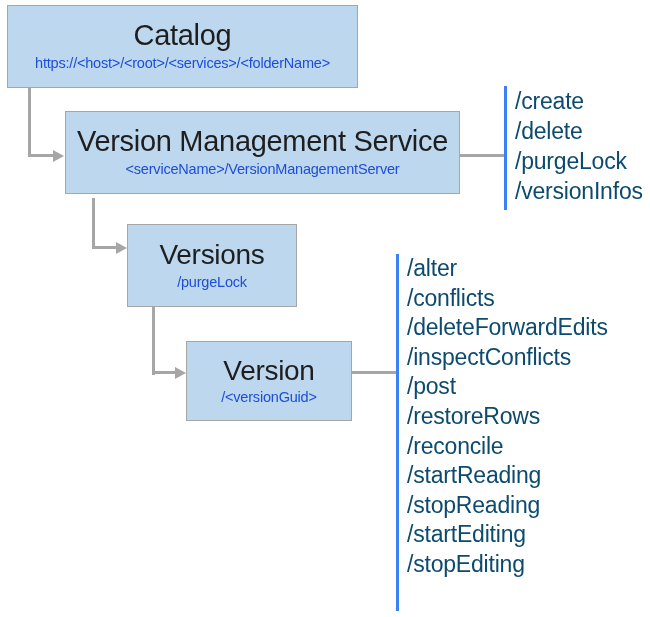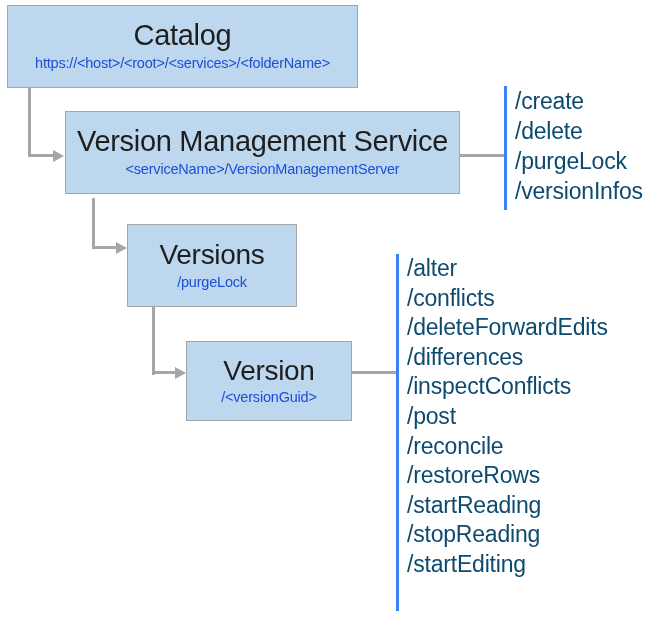--- a/index.html
+++ b/index.html
@@ -115,23 +115,23 @@
     <div class="title">Version</div>
     <div class="subtitle">/&lt;versionGuid&gt;</div>
   </div>
 
   <div class="seg" style="left:352px; top:371px; width:45px; height:3px;"></div>
 
   <div class="ops version-ops" style="left:396px; top:254px; height:357px;">
     <div class="op">/alter</div>
     <div class="op">/conflicts</div>
     <div class="op">/deleteForwardEdits</div>
-    <div class="op">/differences</div>
     <div class="op">/inspectConflicts</div>
     <div class="op">/post</div>
+    <div class="op">/restoreRows</div>
     <div class="op">/reconcile</div>
-    <div class="op">/restoreRows</div>
     <div class="op">/startReading</div>
     <div class="op">/stopReading</div>
     <div class="op">/startEditing</div>
+    <div class="op">/stopEditing</div>
   </div>
 
 </div>
 
 </body></html>

